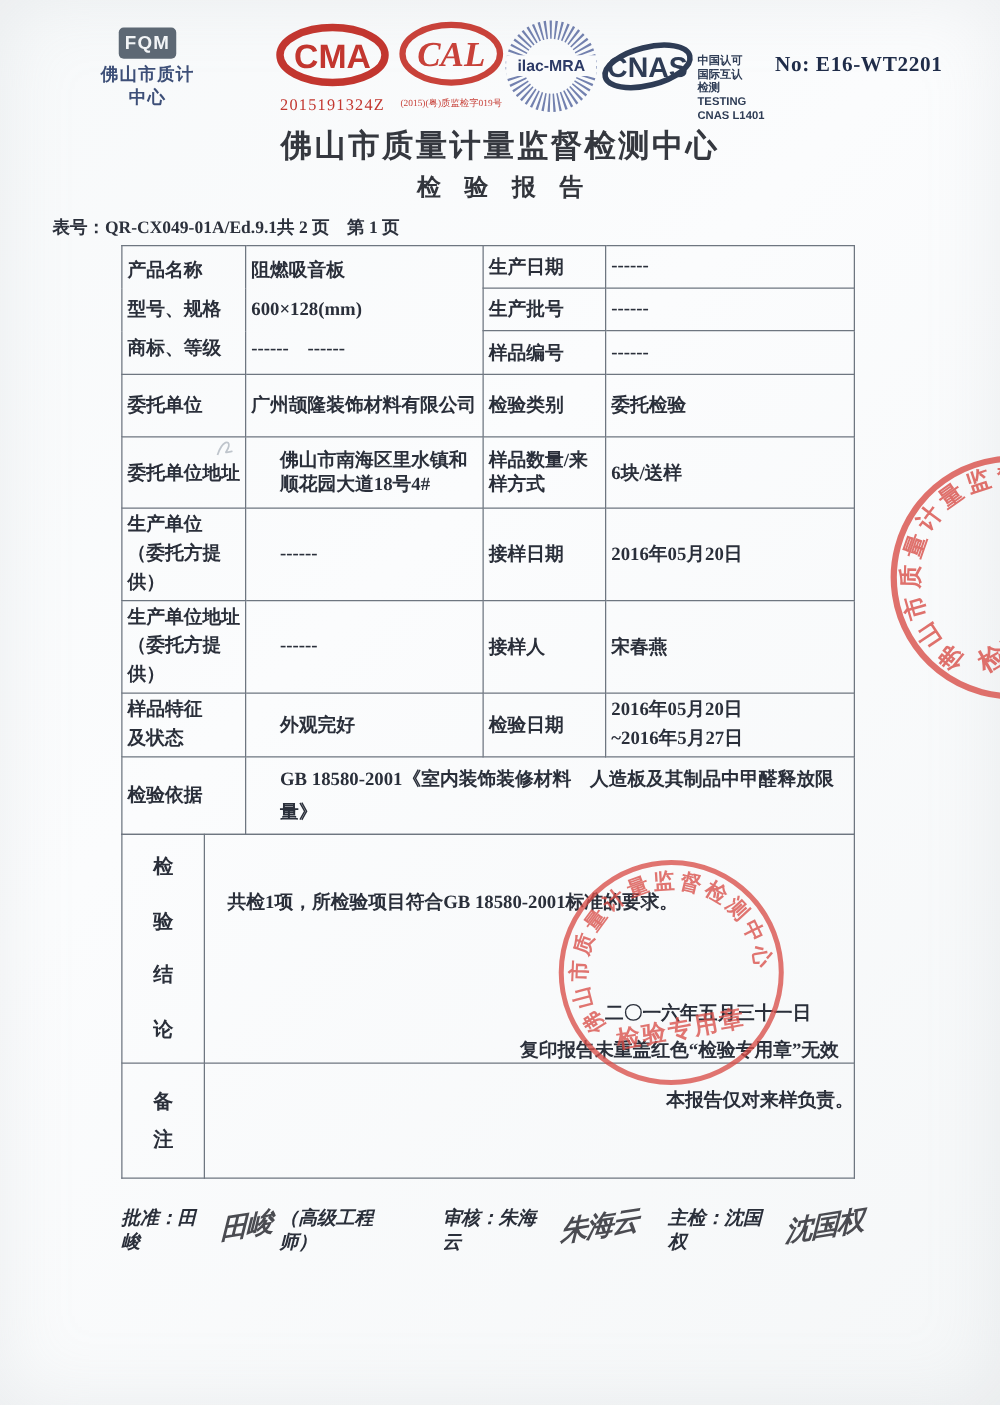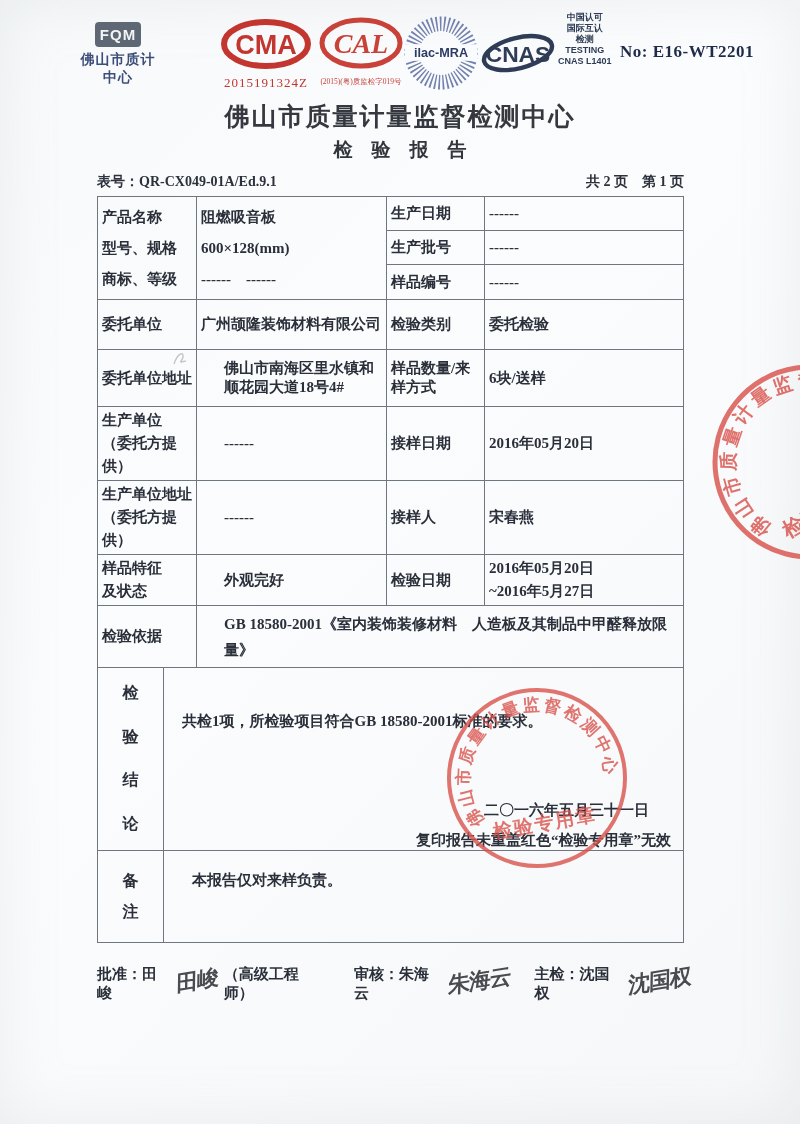--- a/index.html
+++ b/index.html
@@ -15,52 +15,52 @@
   .fqm .box { margin:0 auto; width:46px; height:25px; background:#5d6874; border-radius:4px;
               color:#f2f4f6; font-family:"Liberation Sans",sans-serif; font-weight:bold;
               font-size:15px; line-height:25px; letter-spacing:1px; }
   .fqm .cap { margin-top:4px; font-size:14px; color:#3d4f78; font-weight:bold; letter-spacing:1px; }
   .cma { left:190px; top:18px; text-align:center; width:96px; }
   .cal { left:288px; top:16px; text-align:center; width:90px; }
   .rednum { color:#c2362f; font-size:13px; letter-spacing:1px; margin-top:1px; }
   .redcap { color:#c8423a; font-size:7.5px; margin-top:3px; white-space:nowrap; }
   .ilac { left:374px; top:14px; }
   .cnas { left:452px; top:30px; }
-  .cnas-txt { left:530px; top:12px; font-family:"Liberation Sans",sans-serif;
-              font-size:9px; line-height:11px; color:#2e3c55; font-weight:bold;text-align:center; }
+  .cnas-txt { left:530px; top:43px; font-family:"Liberation Sans",sans-serif;
+              font-size:9px; line-height:11px; color:#2e3c55; font-weight:bold; }
   .report-no { left:592px; top:42px; font-size:17px; font-weight:bold; color:#1f2c49; letter-spacing:.5px; }
 
   
   main { position:relative; padding-top:100px; }
   .t-org { text-align:center; font-family:"Liberation Sans","DejaVu Sans",sans-serif;
            font-size:25px; font-weight:bold; color:#35383f; letter-spacing:2px; }
   .t-doc { text-align:center; font-family:"Liberation Sans","DejaVu Sans",sans-serif;
            font-size:19px; font-weight:bold; color:#32353c; margin-top:4px; }
-  .meta { width:587px; margin:10px 0 5px 97px; display:flex; justify-content:space-between;
+  .meta { width:587px; margin:10px 0 5px 42px; display:flex; 
           font-size:14px; font-weight:bold; color:#2c313c; }
 
   
   table { border-collapse:collapse; table-layout:fixed; width:587px; margin-left:97px; }
   td { border:1px solid #6e7680; font-size:15px; font-weight:bold; color:#2a2f3a;
        vertical-align:middle; padding:2px 4px; }
   .lines div { line-height:31px; }
   .left { text-align:left; padding-left:27px; padding-right:8px; }
   .pre { white-space:pre-line; line-height:23px; }
   .rt2 { margin-top:-1px; }
   .vcol { display:flex; flex-direction:column; align-items:center; justify-content:space-between;
           padding:14px 0; height:100%; font-size:16px; }
   .concl { position:relative; text-align:left; vertical-align:top; }
   .concl .main-line { position:absolute; left:18px; top:44px; }
   .concl .date-line { position:absolute; right:34px; top:133px; }
   .concl .note-line { position:absolute; right:12px; top:163px; }
-  .remark { text-align:left; vertical-align:top; padding:20px 0 0 28px; }
+  .remark { text-align:right; vertical-align:top; padding:20px 0 0 28px; }
 
   
   .signrow { margin:22px 0 0 97px; width:600px; display:flex; align-items:center;
-             font-size:15px; font-weight:bold; color:#2a2f3a; }
+             font-size:15px; font-weight:bold; color:#2a2f3a;font-style:italic; }
   .sig { display:inline-block; font-size:22px; font-weight:600; color:#33343a;
          transform:rotate(-9deg) skewX(-10deg); opacity:.88; margin:-6px 6px 0 4px;
          letter-spacing:-1px; white-space:nowrap; }
   .gap1 { width:26px; } .gap2 { width:18px; }
 
   
   .stamp { position:absolute; pointer-events:none; }
   .pencil { position:absolute; left:170px; top:348px; opacity:.55; }
 </style>
 </head>

